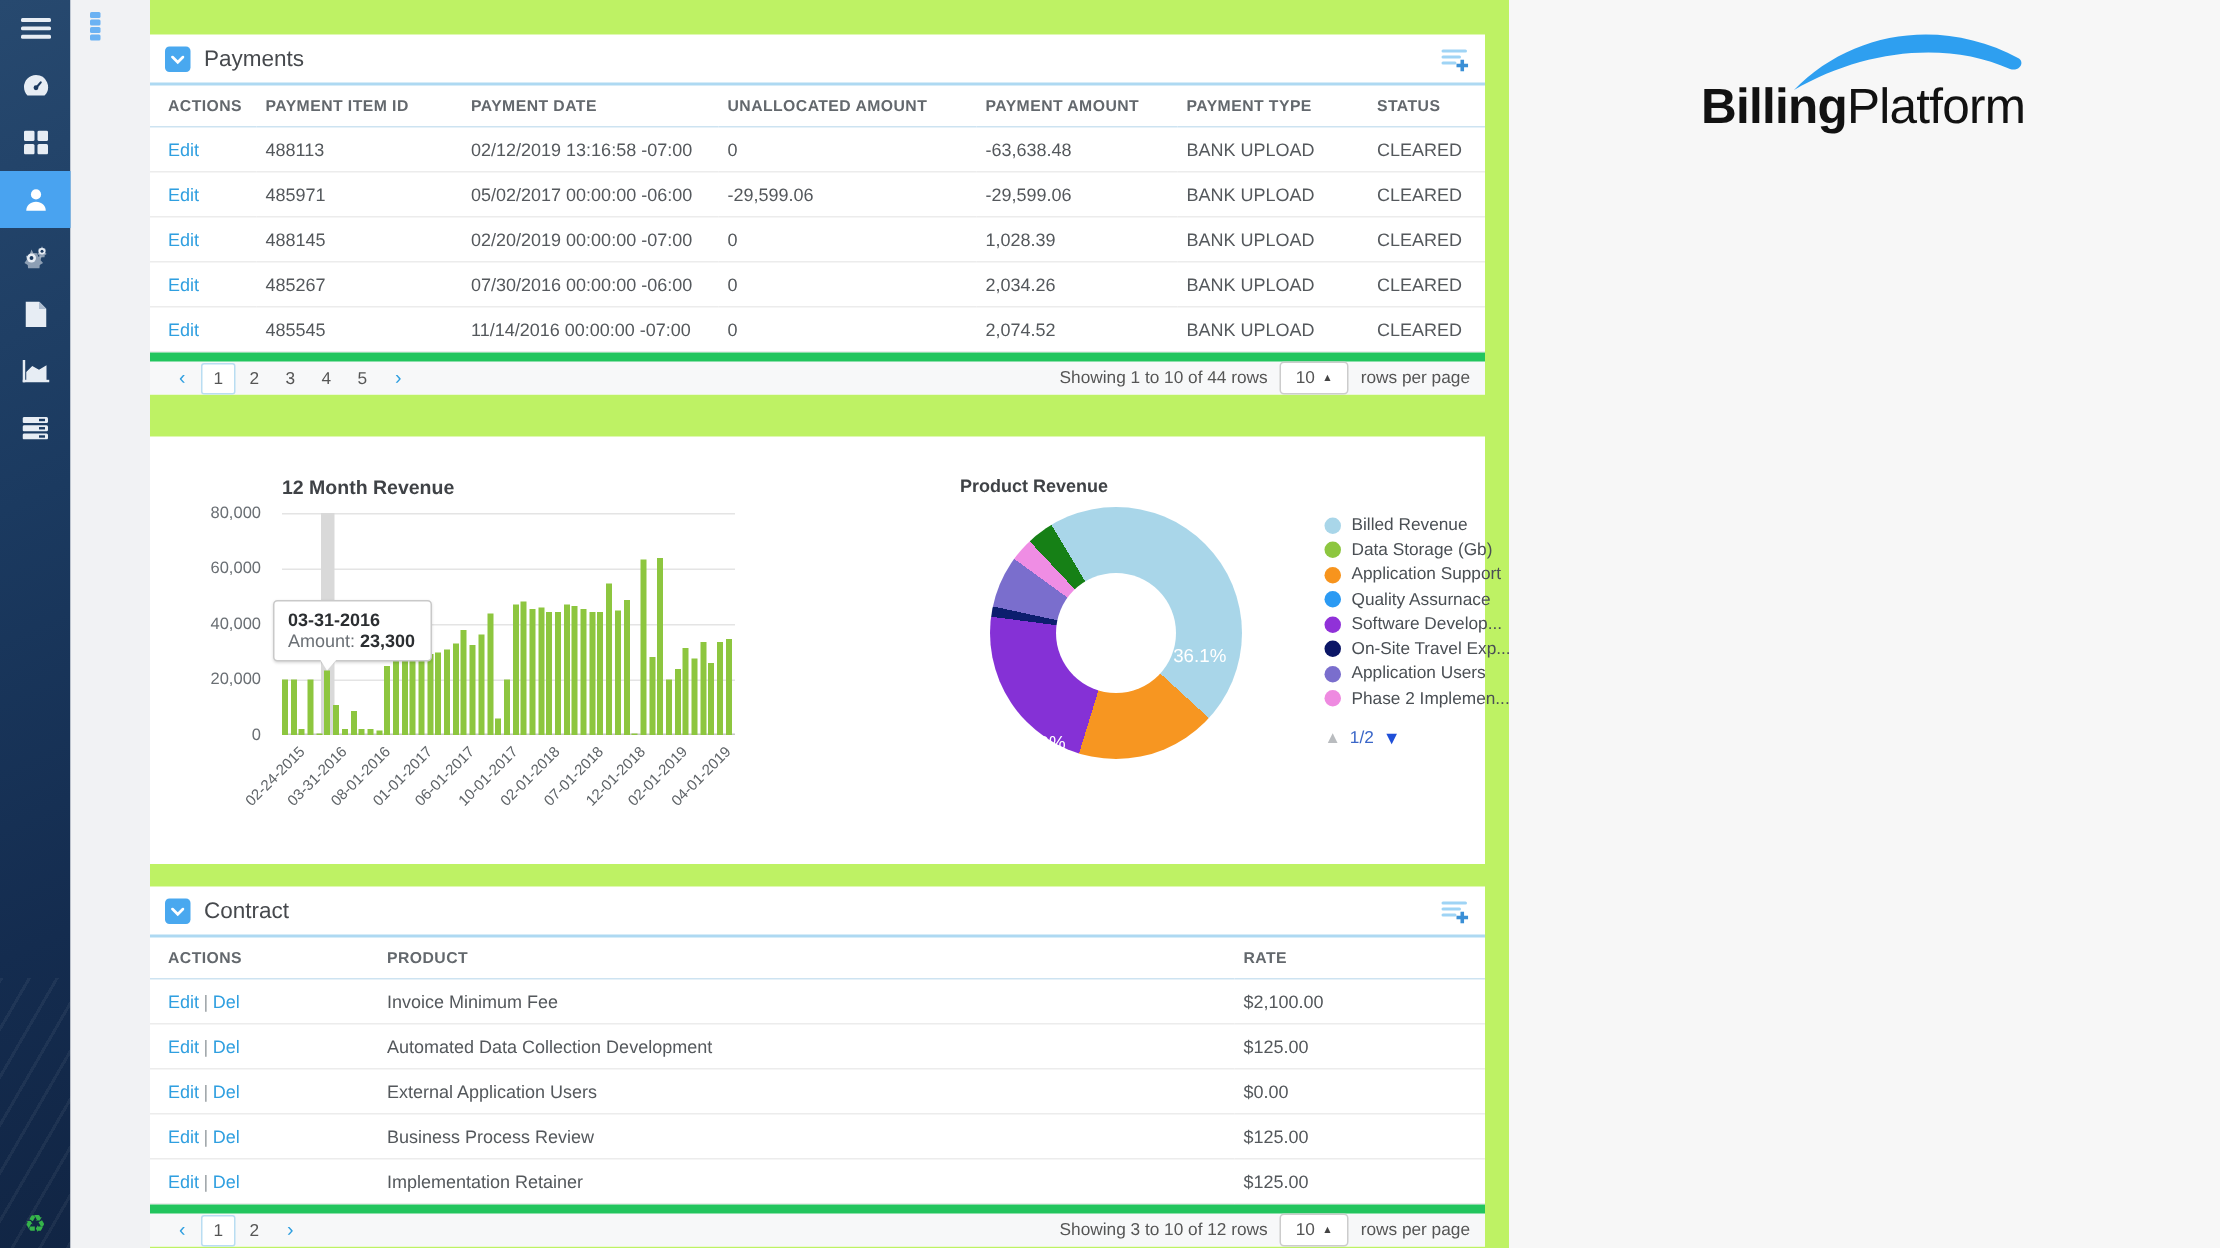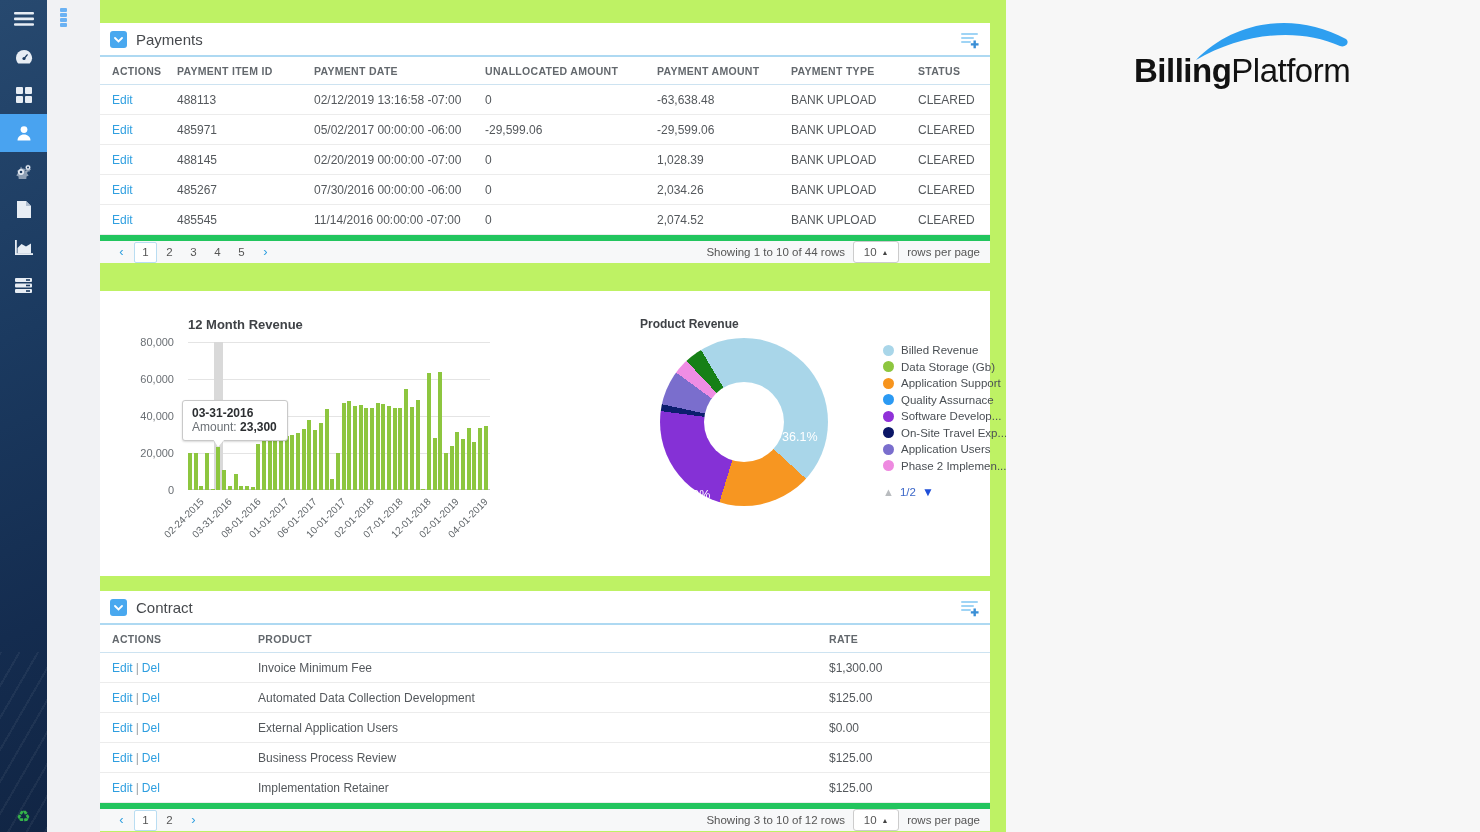--- a/index.html
+++ b/index.html
@@ -507,21 +507,21 @@
             <tr>
               <th>ACTIONS</th>
               <th>PRODUCT</th>
               <th>RATE</th>
             </tr>
           </thead>
         <tbody>
             <tr>
               <td><a class="lnk">Edit</a><span class="lnk-sep">|</span><a class="lnk">Del</a></td>
               <td>Invoice Minimum Fee</td>
-              <td>$1,300.00</td>
+              <td>$2,100.00</td>
             </tr>
             <tr>
               <td><a class="lnk">Edit</a><span class="lnk-sep">|</span><a class="lnk">Del</a></td>
               <td>Automated Data Collection Development</td>
               <td>$125.00</td>
             </tr>
             <tr>
               <td><a class="lnk">Edit</a><span class="lnk-sep">|</span><a class="lnk">Del</a></td>
               <td>External Application Users</td>
               <td>$0.00</td>

